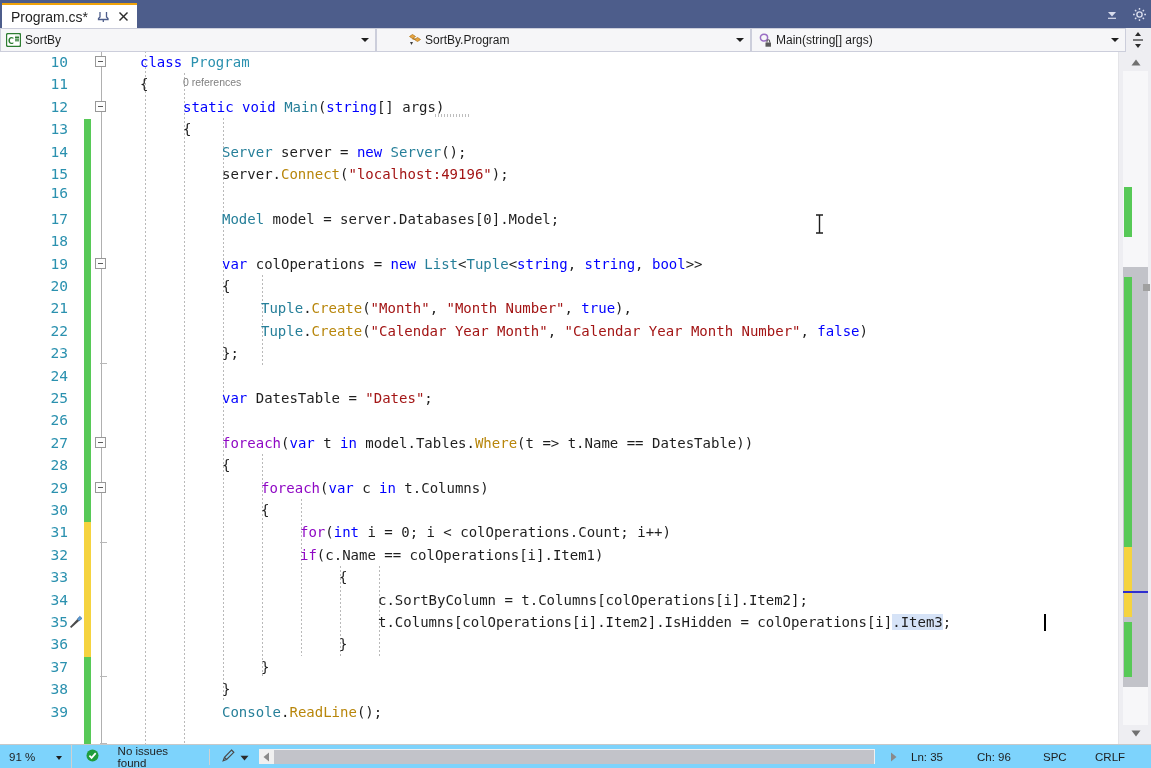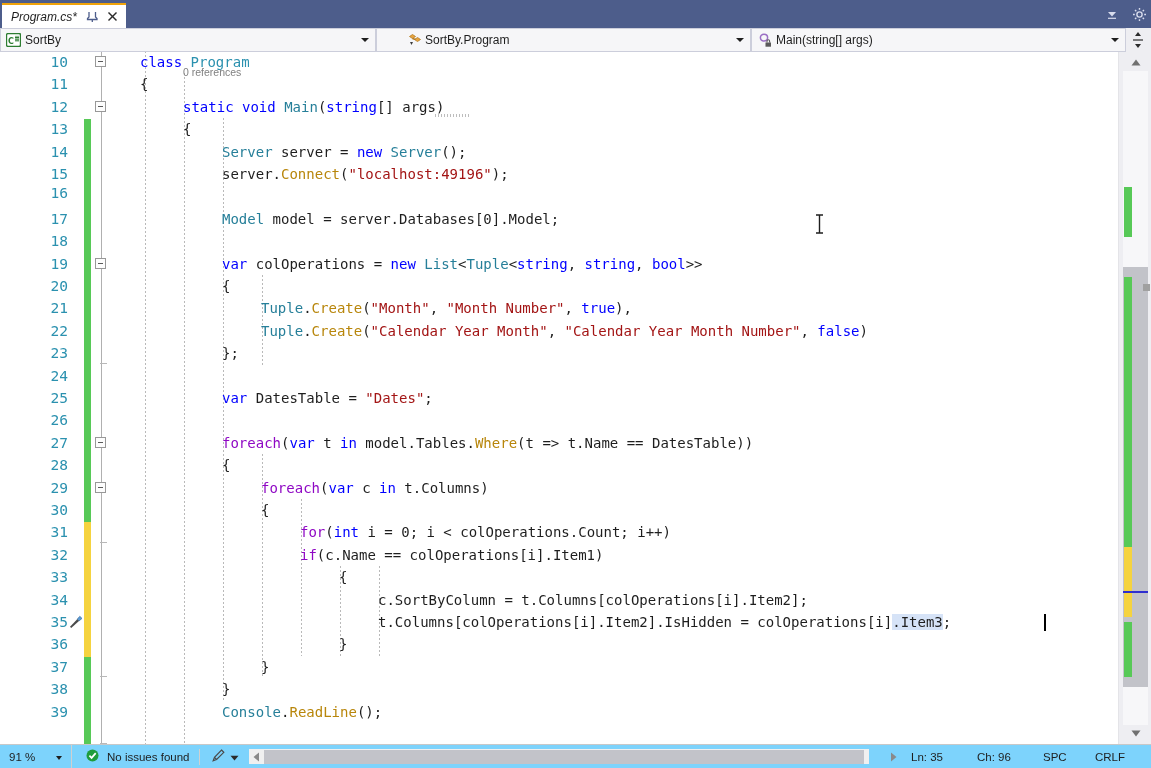--- a/index.html
+++ b/index.html
@@ -17,21 +17,21 @@
     position:absolute; left:0; top:0; width:1151px; height:28px;
     background:#4d5d8b;
   }
   .tab {
     position:absolute; left:2px; top:3px; height:25px;
     background:#ffffff;
     border-top:2px solid #f0a30a;
     display:flex; align-items:center;
     padding:0 7px 0 9px;
   }
-  .tab-title { font-size:12px; color:#1e1e1e; white-space:nowrap;font-style:italic; }
+  .tab-title { font-size:14px; color:#1e1e1e; white-space:nowrap; }
   .tab-pin {
     margin-left:9px; width:13px; height:13px; position:relative;
     display:inline-block;
   }
   .tab-pin svg, .tab-close svg { display:block; }
   .tab-close { margin-left:7px; width:13px; height:13px; display:inline-block; }
   .tabstrip-right {
     position:absolute; right:4px; top:0; height:28px;
     display:flex; align-items:center; gap:11px;
   }
@@ -165,21 +165,21 @@
   }
   .sb-zoom {
     width:72px; height:24px; display:flex; align-items:center;
     padding-left:9px; border-right:1px solid #d0d0d0; position:relative;
   }
   .sb-zoom .z-arrow {
     position:absolute; right:9px; top:11px;
     width:0;height:0;border-left:3.5px solid transparent;border-right:3.5px solid transparent;
     border-top:4px solid #1e1e1e;
   }
-  .sb-issues { display:flex; align-items:center; gap:8px; padding:0 10px 0 14px; }
+  .sb-issues { display:flex; align-items:center; gap:19px; padding:0 10px 0 14px; }
   .sb-sep { width:1px; height:16px; background:#d0d0d0; }
   .sb-brush { display:flex; align-items:center; gap:4px; padding:0 10px; }
   .hscroll { position:relative; height:15px; background:#f0f0f0; display:flex; align-items:center; }
   .hs-left, .hs-right { width:15px; height:15px; display:flex; align-items:center; justify-content:center; }
   .hs-track { height:14px; background:#ededf0; position:relative; }
   .hs-thumb { position:absolute; left:0; top:0; height:14px; background:#c2c3c9; }
   .sb-right { margin-left:auto; display:flex; align-items:center; }
   .sb-cell { padding:0 0 0 0; text-align:left; }
 </style>
 </head>
@@ -295,21 +295,21 @@
         <div class="outline-tick" style="top: 691.4px;"></div>
         <div class="outline-box" style="top: 4px;"></div>
         <div class="outline-box" style="top: 48.8px;"></div>
         <div class="outline-box" style="top: 205.6px;"></div>
         <div class="outline-box" style="top: 384.8px;"></div>
         <div class="outline-box" style="top: 429.6px;"></div>
         <div class="quickaction" style="top: 562px;"><svg width="16" height="16" viewBox="0 0 16 16">
             <path d="M11.8 2.3 L14 4.4 L11 7 L9.2 5.2 Z" fill="#5b9bd5" stroke="#3b6fa0" stroke-width="0.7"></path>
             <path d="M9.2 5.2 L11 7 L3.2 14 L2 12.8 Z" fill="#4a4a4a"></path>
           </svg></div>
-        <div class="ref" style="position: absolute; left: 183px; top: 14px;">0 references</div>
+        <div class="ref" style="position: absolute; left: 183px; top: 24px;">0 references</div>
         <div class="row" style="top: -1px;"><span class="lnum">10</span><span class="codetext" style="left: 140px;"><span class="k">class </span><span class="typ">Program</span></span></div>
         <div class="row" style="top: 21.4px;"><span class="lnum">11</span><span class="codetext" style="left: 140px;"><span class="pl">{</span></span></div>
         <div class="row" style="top: 43.8px;"><span class="lnum">12</span><span class="codetext" style="left: 183px;"><span class="k">static</span><span class="pl"> </span><span class="k">void</span><span class="pl"> </span><span class="cls">Main</span><span class="pl">(</span><span class="k">string</span><span class="pl">[] </span><span class="pl">args</span><span class="pl">)</span></span></div>
         <div class="row" style="top: 66.2px;"><span class="lnum">13</span><span class="codetext" style="left: 183px;"><span class="pl">{</span></span></div>
         <div class="row" style="top: 88.6px;"><span class="lnum">14</span><span class="codetext" style="left: 222px;"><span class="cls">Server</span><span class="pl"> server = </span><span class="k">new</span><span class="pl"> </span><span class="cls">Server</span><span class="pl">();</span></span></div>
         <div class="row" style="top: 111px;"><span class="lnum">15</span><span class="codetext" style="left: 222px;"><span class="pl">server</span><span class="pl">.</span><span class="mthb">Connect</span><span class="pl">(</span><span class="str">"localhost:49196"</span><span class="pl">);</span></span></div>
         <div class="row" style="top: 130px;"><span class="lnum">16</span><span class="codetext" style="left: 222px;"></span></div>
         <div class="row" style="top: 155.8px;"><span class="lnum">17</span><span class="codetext" style="left: 222px;"><span class="cls">Model</span><span class="pl"> model = server.</span><span class="pl">Databases</span><span class="pl">[</span><span class="pl">0</span><span class="pl">].</span><span class="pl">Model</span><span class="pl">;</span></span></div>
         <div class="row" style="top: 178.2px;"><span class="lnum">18</span><span class="codetext" style="left: 222px;"></span></div>
         <div class="row" style="top: 200.6px;"><span class="lnum">19</span><span class="codetext" style="left: 222px;"><span class="k">var</span><span class="pl"> colOperations = </span><span class="k">new</span><span class="pl"> </span><span class="cls">List</span><span class="pl">&lt;</span><span class="cls">Tuple</span><span class="pl">&lt;</span><span class="k">string</span><span class="pl">, </span><span class="k">string</span><span class="pl">, </span><span class="k">bool</span><span class="pl">&gt;&gt;</span></span></div>

